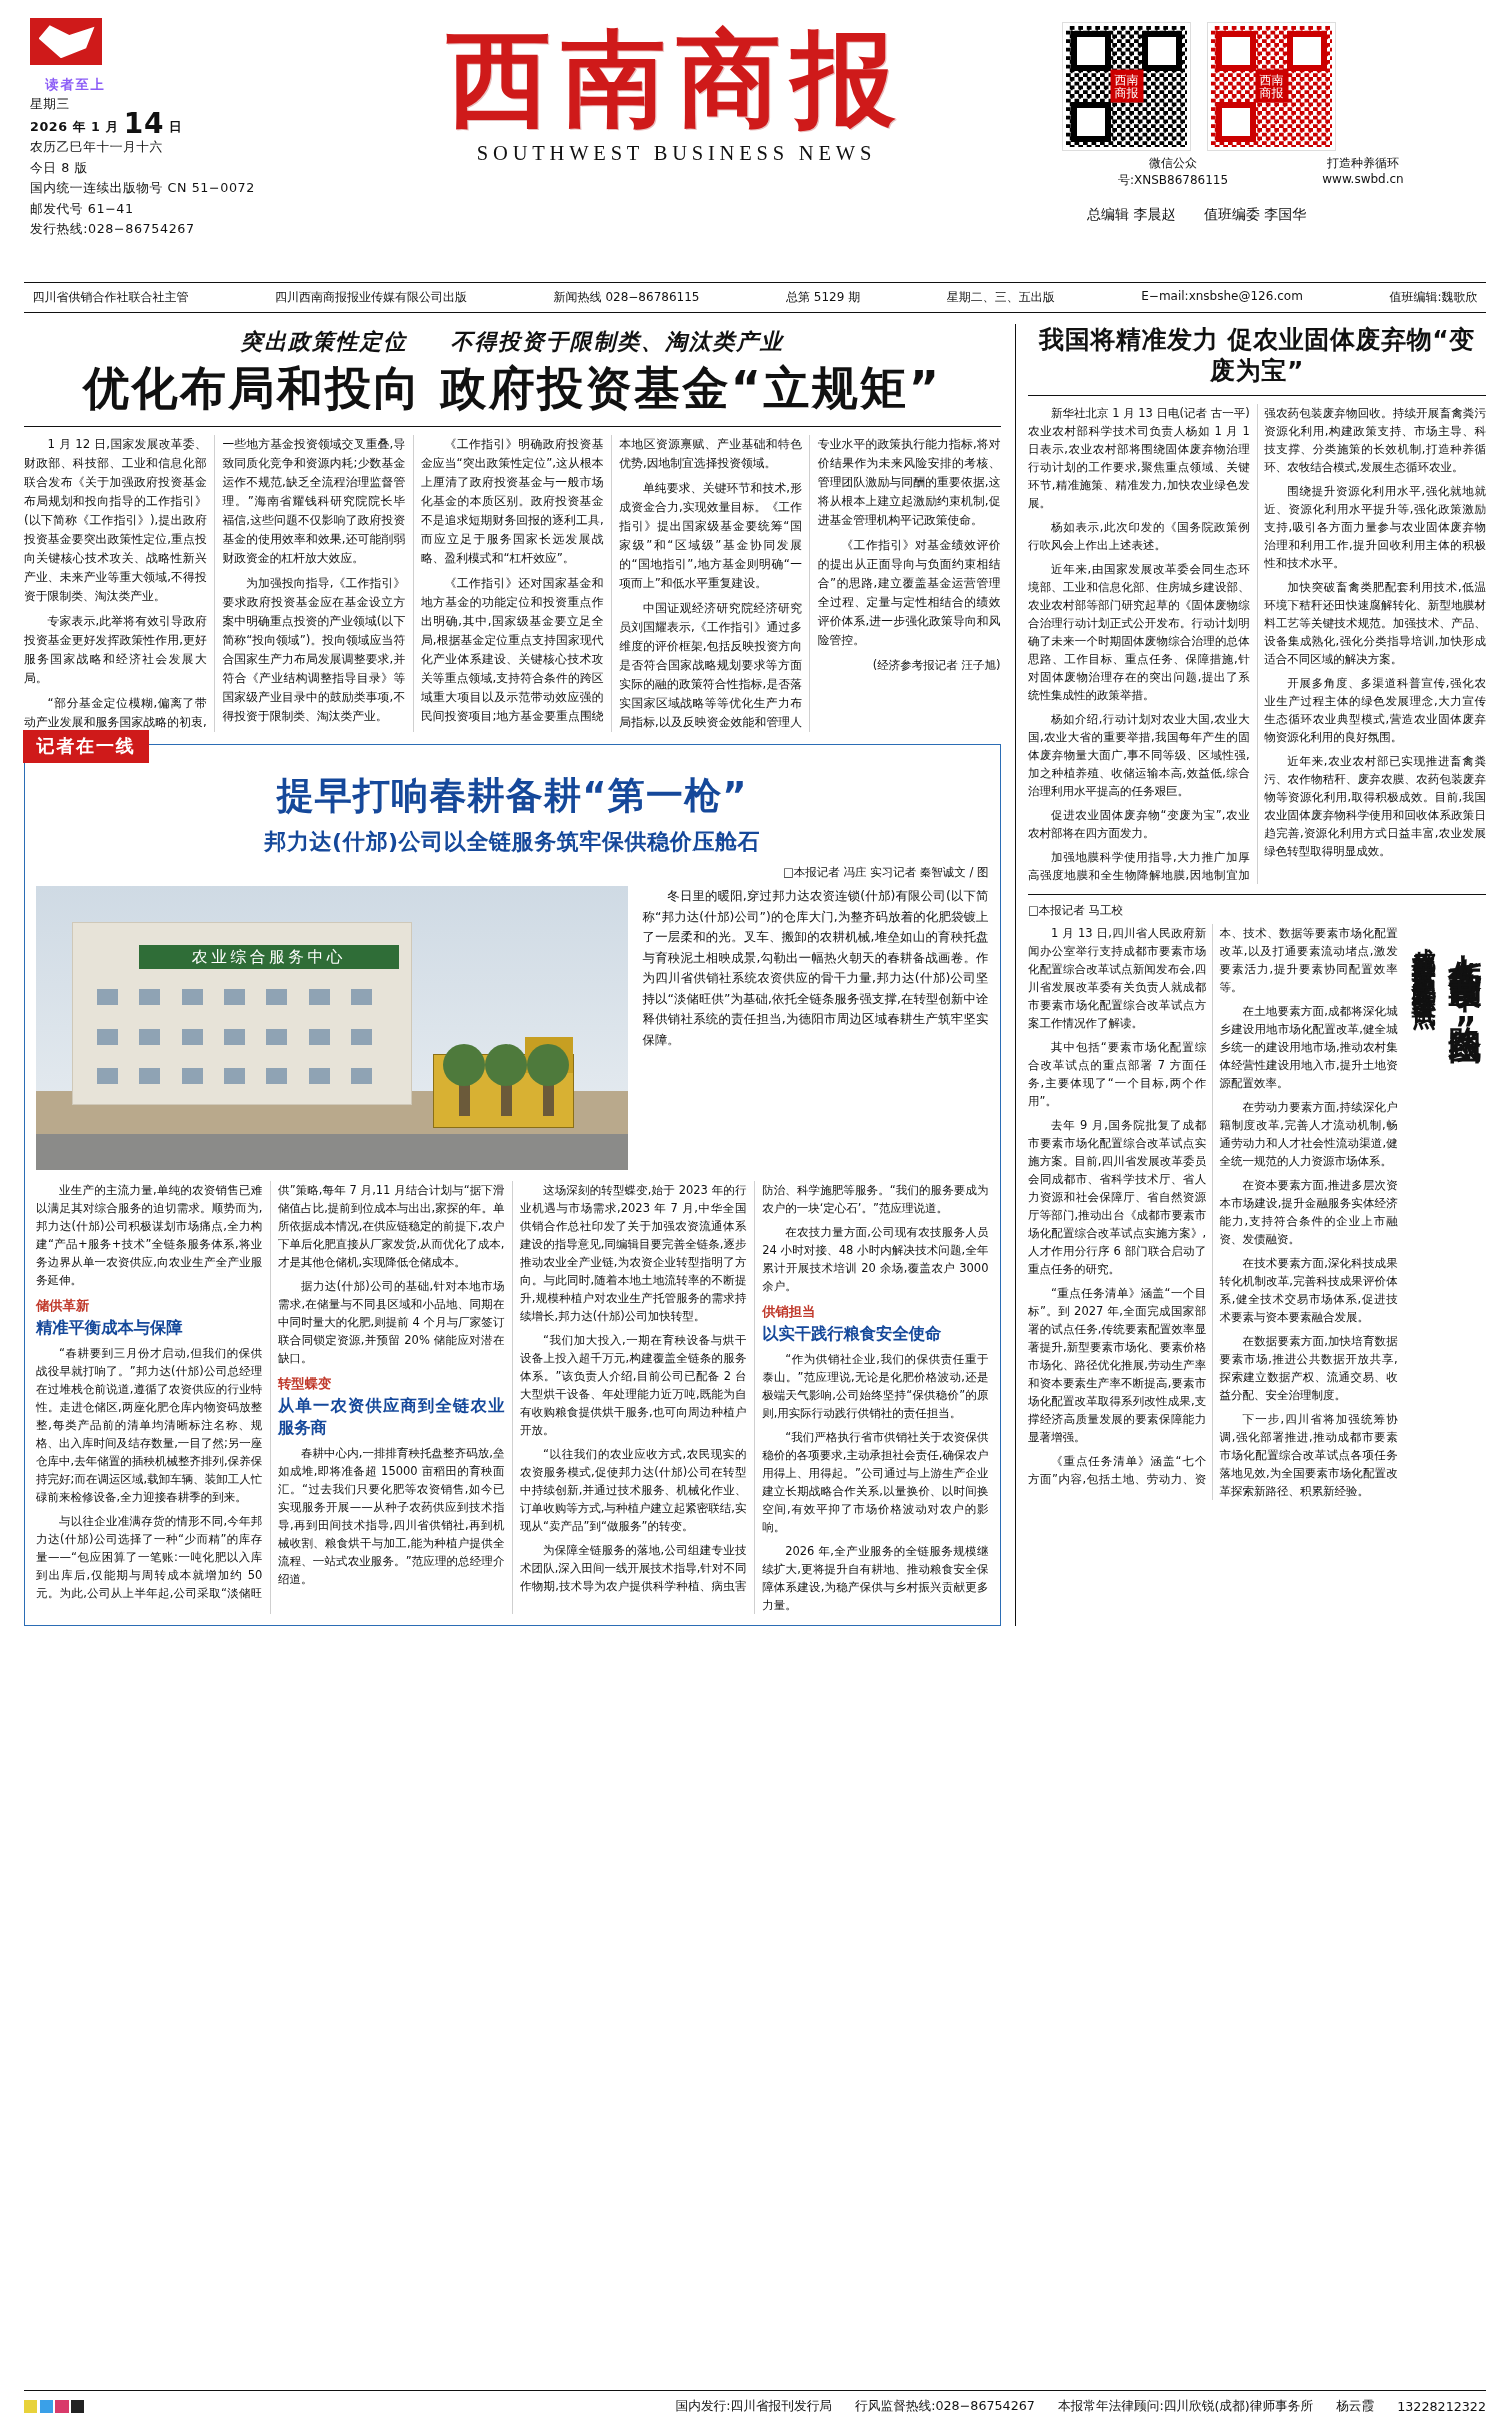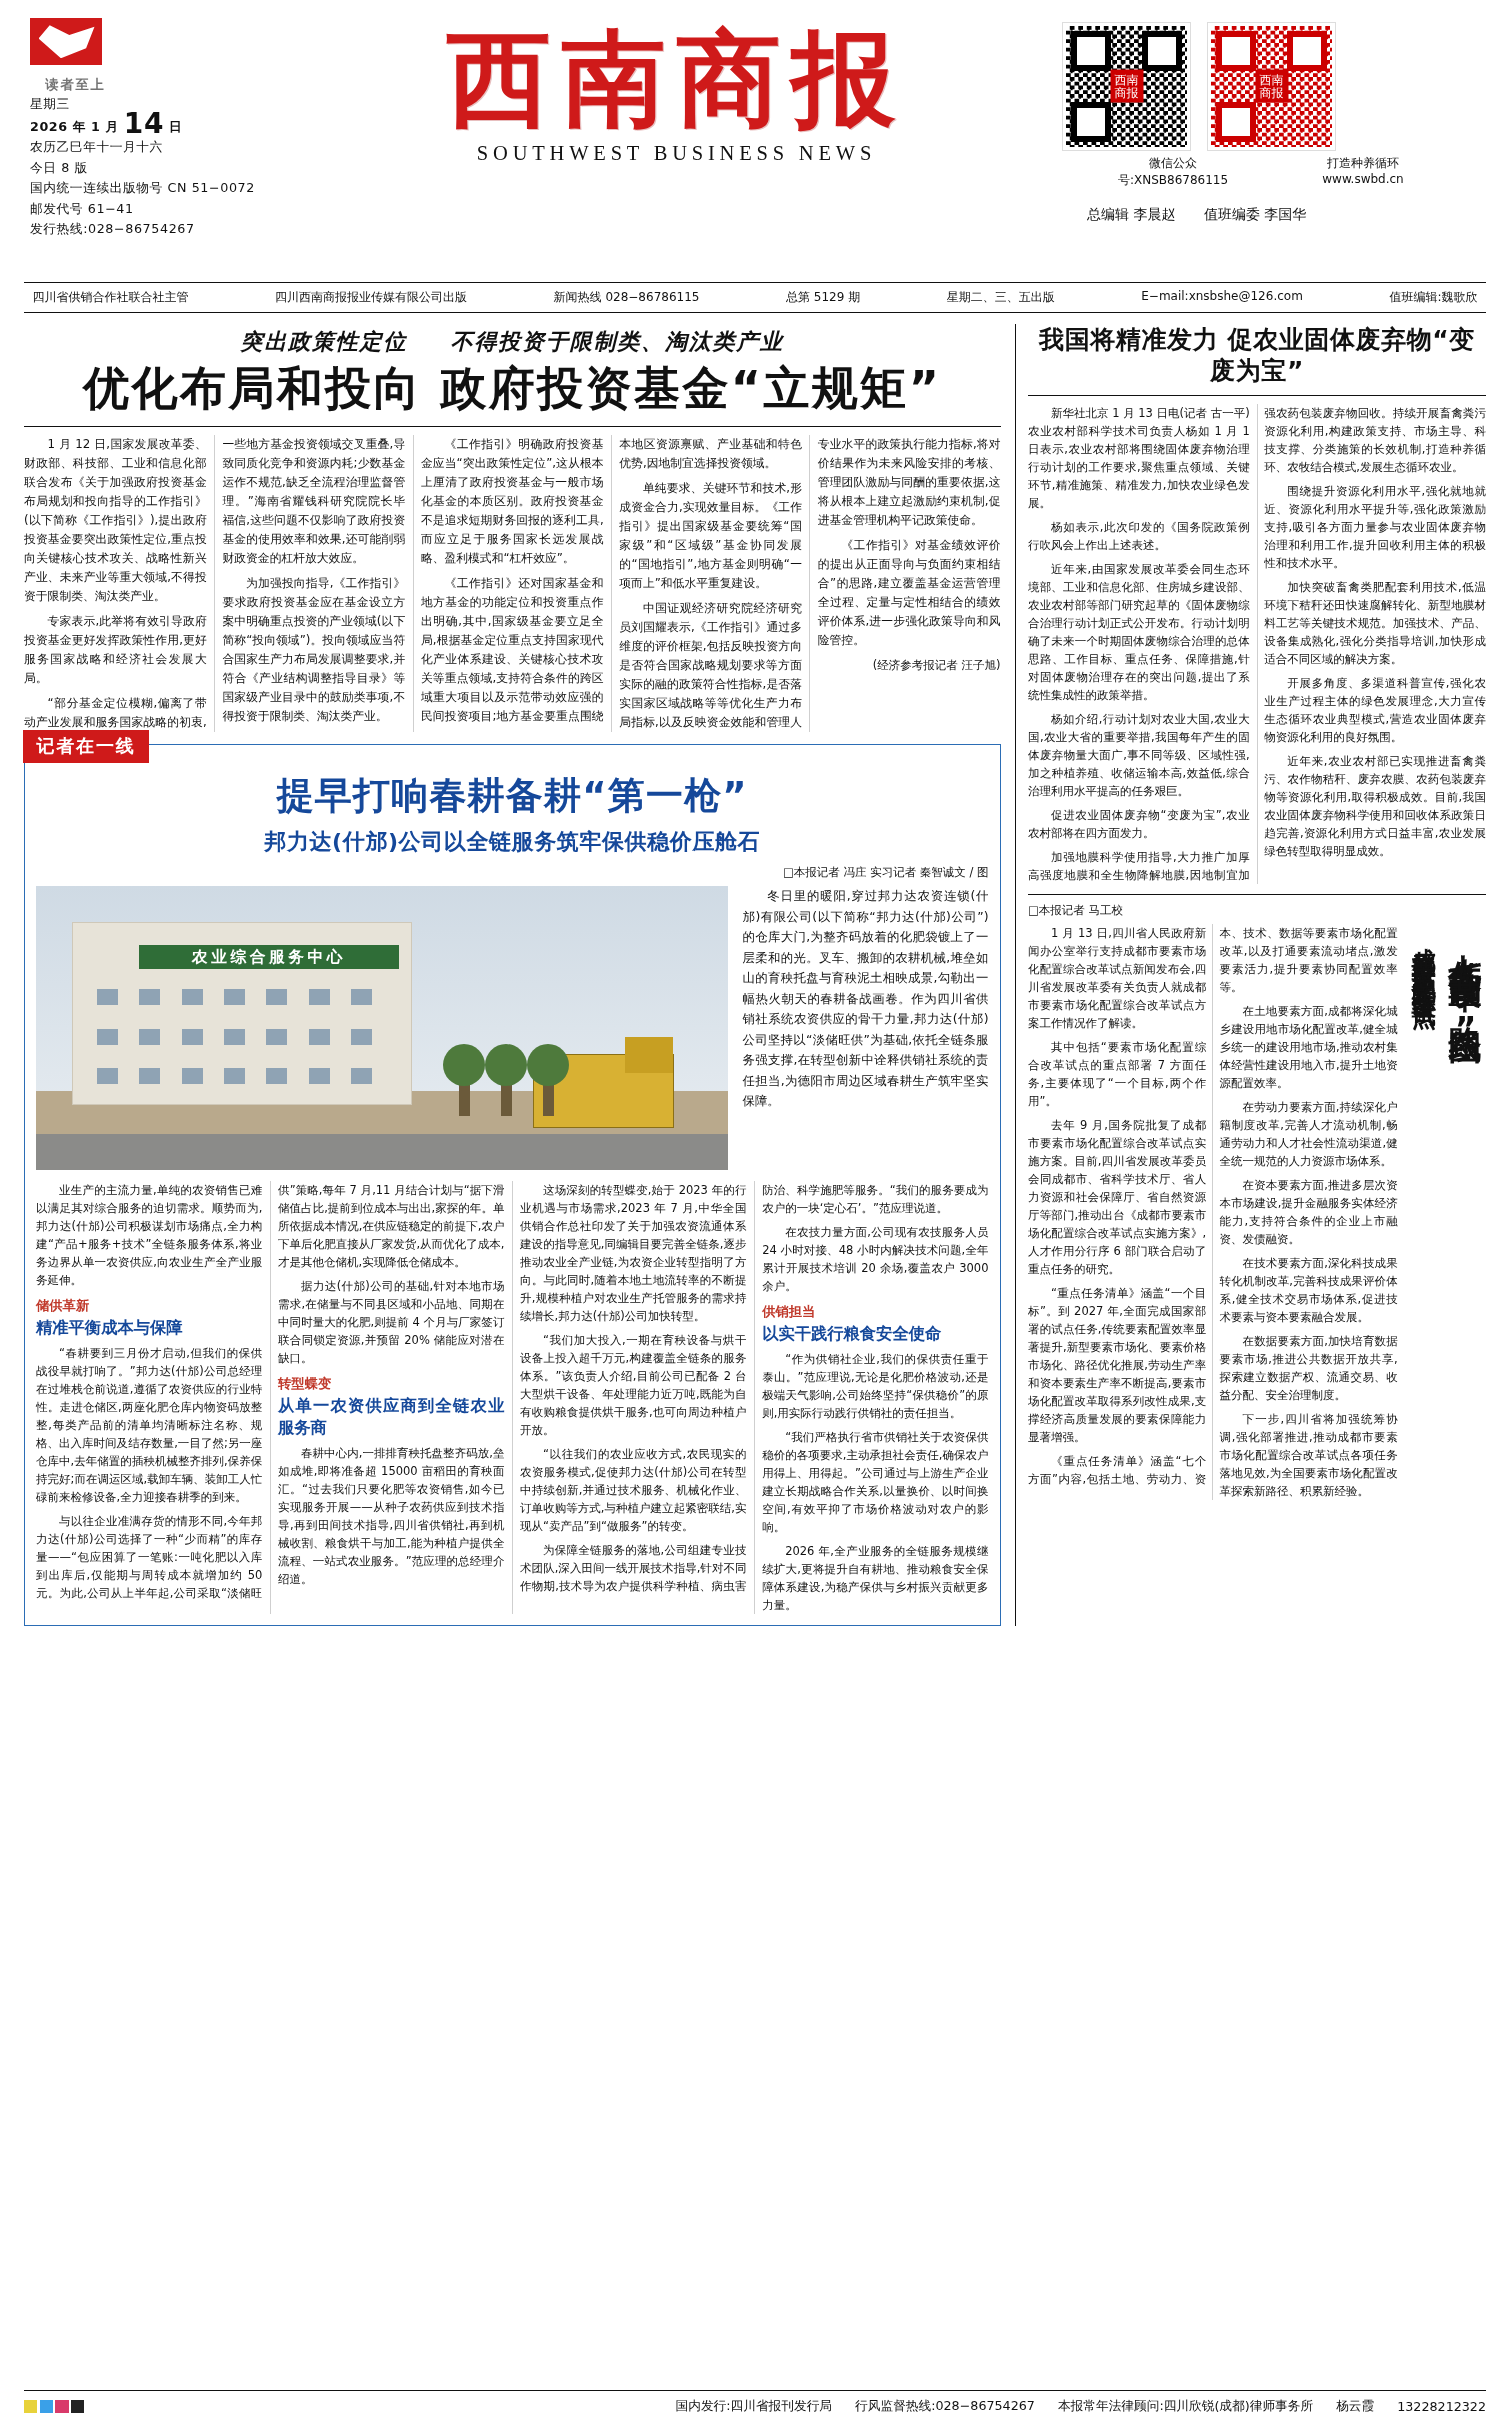--- a/index.html
+++ b/index.html
@@ -15,21 +15,21 @@
 
   
   .masthead{display:flex;align-items:flex-start;padding-top:18px;height:260px;position:relative;}
   .mast-left{width:260px;padding-left:6px;}
   .logo-box{display:flex;align-items:center;gap:6px;}
   .logo-mark{width:91px;height:54px;position:relative;}
   .logo-mark .sq{position:absolute;left:0;top:0;width:72px;height:47px;background:#cf1a1a;
      clip-path:polygon(0 0,100% 0,100% 100%,0 100%);}
   .logo-mark .sq::after{content:"";position:absolute;left:8.5px;top:7.2px;width:56px;height:33px;
      background:#fff;clip-path:polygon(0 40%,20% 0,55% 30%,100% 5%,85% 70%,40% 100%);}
-  .logo-motto{font-size:13.3px;font-weight:bold;letter-spacing:1.8px;color:#737373;margin-top:3.6px;text-align:center;width:91px;}
+  .logo-motto{font-size:13.3px;font-weight:bold;letter-spacing:1.8px;color:#8b5cf6;margin-top:3.6px;text-align:center;width:91px;}
   .mast-left .info-line{font-size:12.7px;line-height:20.5px;color:#111;letter-spacing:0.6px;}
   .date-big{font-size:15.7px;font-weight:bold;}
   .date-big .num{font-size:28px;font-weight:bold;vertical-align:-2.4px;}
 
   .mast-center{flex:1;text-align:center;position:relative;padding-top:6px;}
   .paper-name{font-family:"DejaVu Serif","Liberation Serif",serif;font-weight:bold;color:#cf1a1a;
     font-size:104px;letter-spacing:11px;line-height:1.05;white-space:nowrap;
     text-shadow:1.2px 1.2px 0 rgba(160,0,0,.25);}
   .paper-name-en{font-family:"Liberation Serif","DejaVu Serif",serif;color:#111;font-size:20.5px;letter-spacing:4.8px;margin-top:8.5px;}
 
@@ -67,21 +67,21 @@
   .byline{text-align:right;font-size:11.5px;margin-top:2.4px;}
 
   
   .feature{margin-top:12px;border:1.8px solid #2b6db5;padding:9.7px 11px 11px;position:relative;background:#fff;}
   .feature-tag{position:absolute;left:-1.8px;top:-15.7px;background:#cf1a1a;color:#fff;font-size:18px;font-weight:bold;
      padding:4.8px 13.3px;letter-spacing:1.8px;}
   .feature-title{text-align:center;font-size:37px;font-weight:bold;color:#15489a;letter-spacing:1.2px;margin:15.7px 0 6px;}
   .feature-sub{text-align:center;font-size:22px;font-weight:bold;color:#15489a;letter-spacing:0.6px;margin-bottom:8.5px;}
   .feature-credit{text-align:right;font-size:11.5px;margin:3.6px 0 6px;}
   .feature-top{display:flex;gap:14.5px;}
-  .photo{width:692px;height:284px;position:relative;overflow:hidden;background:#d946ef;font-weight:bold;}
+  .photo{width:592px;height:284px;position:relative;overflow:hidden;background:#d946ef;}
   .photo .sky{position:absolute;inset:0;background:linear-gradient(#cfdae4,#e9eef2);}
   .photo .bld{position:absolute;left:36px;top:36px;width:338px;height:181px;background:#e7e3d8;border:1.2px solid #cfc8b8;}
   .photo .bld .win{position:absolute;width:20.5px;height:15.7px;background:#8fa3b4;}
   .photo .roofsign{position:absolute;left:66px;top:22px;width:260px;height:24px;background:#2f6d37;color:#fff;font-size:15.7px;
      display:flex;align-items:center;justify-content:center;letter-spacing:3.6px;}
   .photo .ground{position:absolute;left:0;bottom:0;width:100%;height:79px;background:#b9a98c;}
   .photo .road{position:absolute;left:0;bottom:0;width:100%;height:36px;background:#8b8b89;}
   .photo .truck{position:absolute;right:54px;bottom:42px;width:139px;height:72px;background:#d8b133;border:1.2px solid #8a6f16;}
   .photo .truck .cab{position:absolute;right:0;top:-18px;width:48px;height:36px;background:#c79f22;}
   .photo .tree{position:absolute;bottom:54px;width:11px;height:42px;background:#6b5a3a;}

